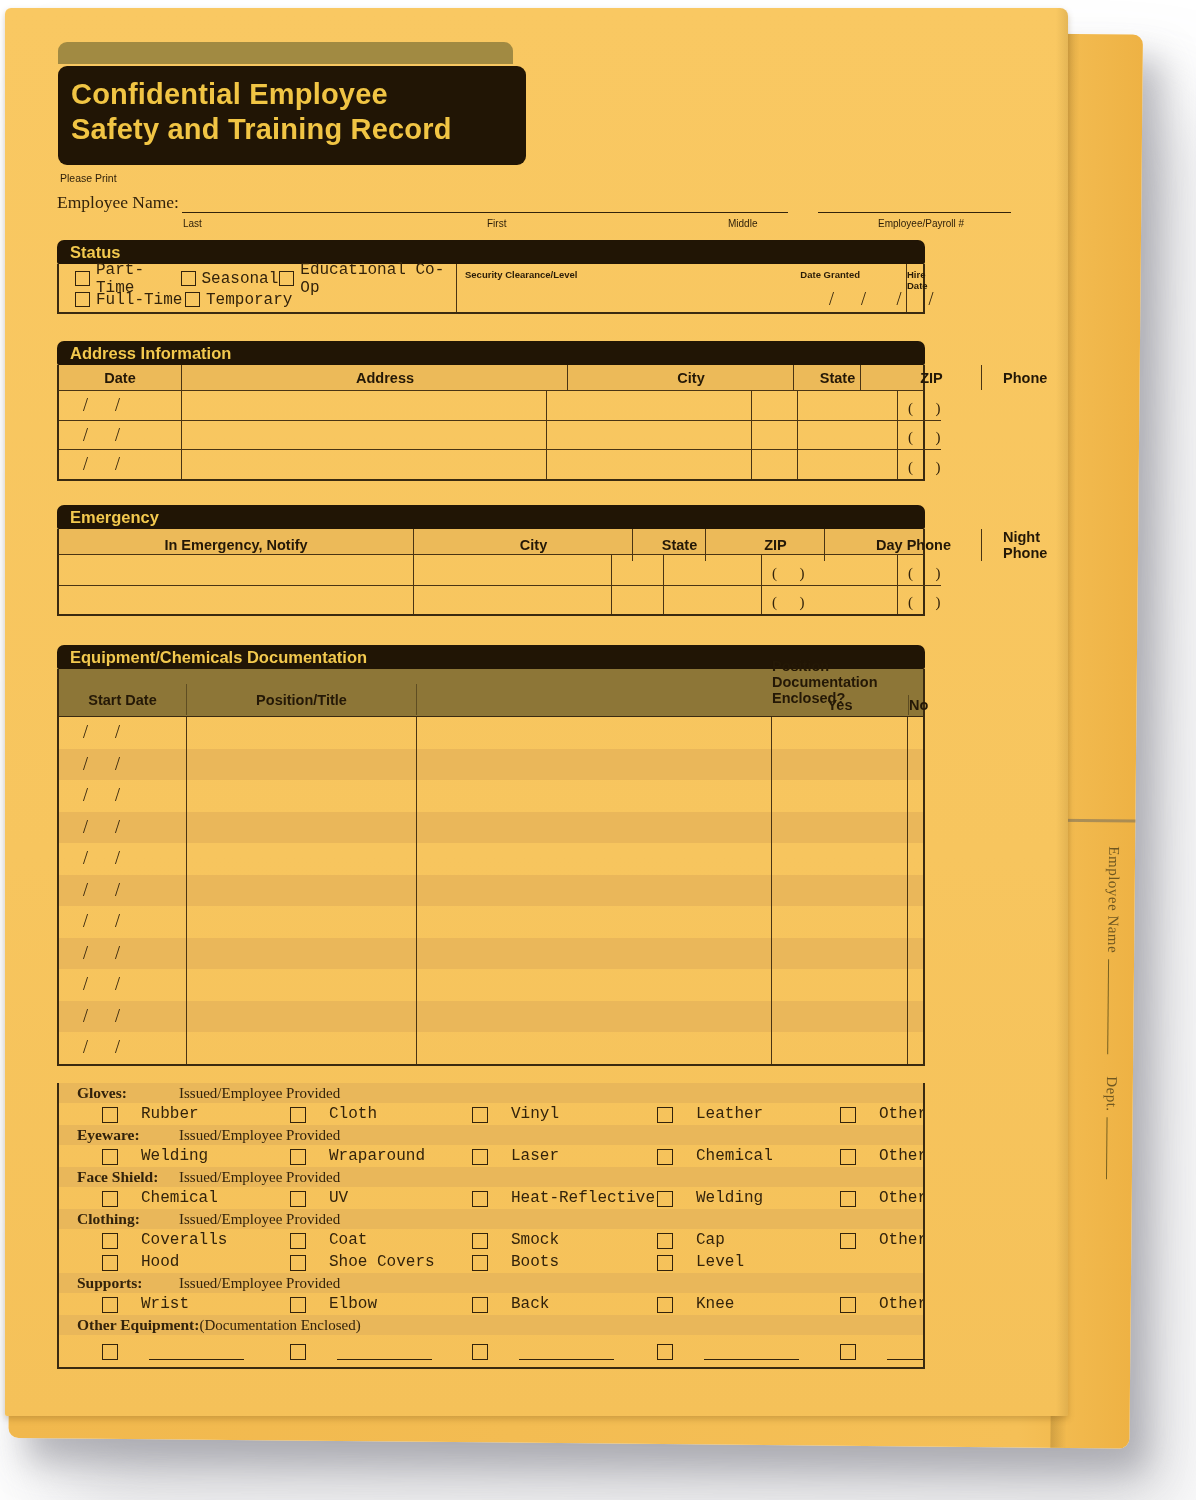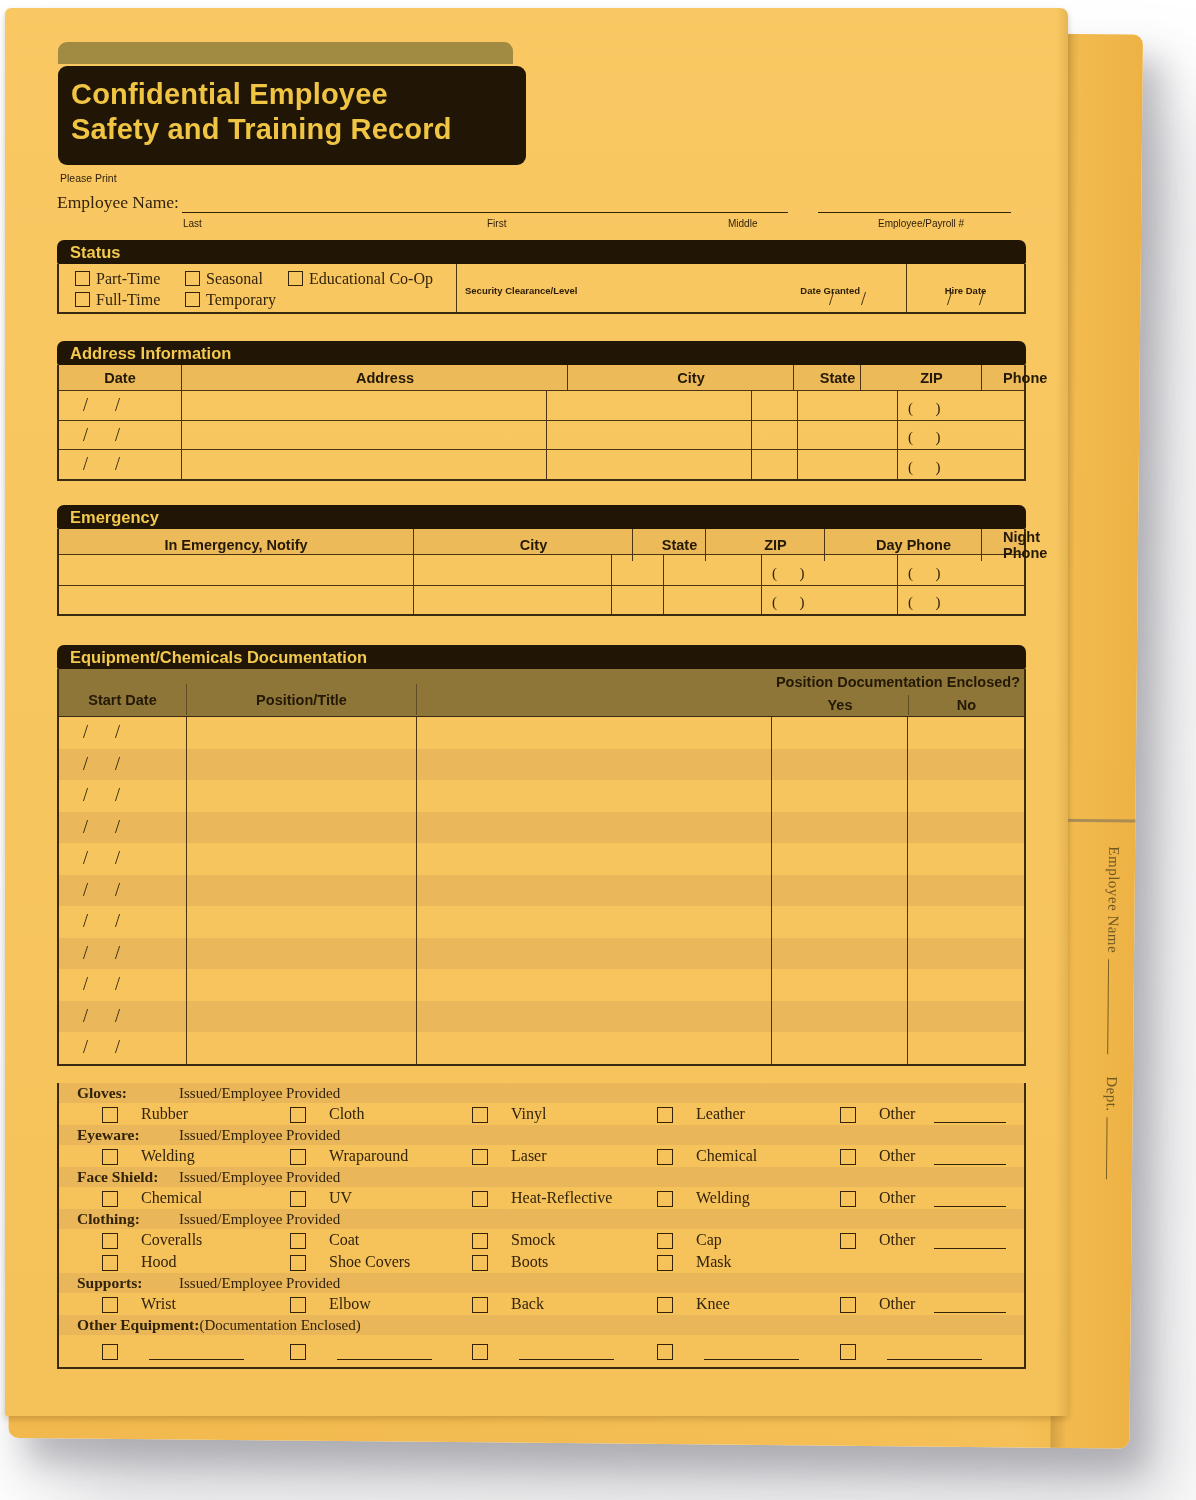--- a/index.html
+++ b/index.html
@@ -35,38 +35,38 @@
     padding:11px 0 0 13px;box-sizing:border-box;letter-spacing:.2px;}
   .please-print{position:absolute;left:55px;top:164px;font-family:"Liberation Sans",sans-serif;font-size:10.5px;color:#2b1d08;}
 
   .emp-label{position:absolute;left:52px;top:184px;font-size:17.5px;}
   .name-line{position:absolute;top:204px;border-bottom:1.5px solid #33230b;height:0;}
   .name-line1{left:177px;width:606px;}
   .name-line2{left:813px;width:193px;}
   .sub{position:absolute;top:210px;font-family:"Liberation Sans",sans-serif;font-size:10px;color:#2b1d08;}
   .sub0{left:178px}.sub1{left:482px}.sub2{left:723px}.sub3{left:873px}
 
-  .section{position:absolute;left:52px;width:969px;}
+  .section{position:absolute;left:52px;width:868px;}
   .bar{height:24px;background:#211505;border-radius:7px 7px 2px 2px;color:#f3c94e;
     font-family:"Liberation Sans",sans-serif;font-weight:bold;font-size:16.5px;line-height:24px;
     padding-left:13px;box-sizing:border-box;}
 
   
   .status-box{display:grid;grid-template-columns:398px 450px 1fr;height:50px;
     border:2px solid #3a2a10;border-top:none;box-sizing:border-box;background:transparent;}
   .status-c{border-right:1.5px solid #4a3413;position:relative;box-sizing:border-box;}
   .status-c.last{border-right:none;}
   #status-checks{padding:4px 0 0 16px;}
   .st-row{display:flex;height:21px;align-items:center;}
   .check-item{display:flex;align-items:center;}
   .st-row .check-item:nth-child(1){width:110px;}
   .st-row .check-item:nth-child(2){width:103px;}
   .checkbox{width:13px;height:13px;border:1.7px solid #33230b;display:inline-block;margin-right:6px;flex:none;background:transparent;}
-  .check-label{font-size:16px;color:#33230b;}
-  .small-lab{font-family:"Liberation Sans",sans-serif;font-size:9.5px;font-weight:bold;color:#2a1c07;position:absolute;margin-top:16px;}
+  .check-label{font-size:16px;color:#33230b;font-family:Liberation Mono, monospace;}
+  .small-lab{font-family:"Liberation Sans",sans-serif;font-size:9.5px;font-weight:bold;color:#2a1c07;position:absolute;}
   .sec-lab{left:8px;top:5px;}
   .granted-lab{right:46px;top:5px;}
   .granted-slashes{position:absolute;right:40px;bottom:2px;}
   .hire-lab{top:5px;left:0;width:100%;text-align:center;}
   .hire-slashes{position:absolute;bottom:2px;left:50%;transform:translateX(-50%);}
   .slashes{font-size:18px;color:#33230b;white-space:pre;}
   .parens{font-size:15px;color:#33230b;white-space:pre;}
 
   
   .tbl-head{display:grid;background:#ecba59;border:2px solid #3a2a10;border-top:none;border-bottom:1.5px solid #4a3413;
@@ -466,21 +466,21 @@
             <span class="eq-cell">
               <span class="checkbox"></span>
               <span class="check-label">Shoe Covers</span>
             </span>
             <span class="eq-cell">
               <span class="checkbox"></span>
               <span class="check-label">Boots</span>
             </span>
             <span class="eq-cell">
               <span class="checkbox"></span>
-              <span class="check-label">Mask</span>
+              <span class="check-label">Level</span>
             </span>
             <span class="eq-cell"></span>
           </div>
           <div class="eq-stripe">
             <span class="eq-label">Supports:</span>
             <span class="eq-sub">Issued/Employee Provided</span>
           </div>
           <div class="eq-row">
             <span class="eq-cell">
               <span class="checkbox"></span>

